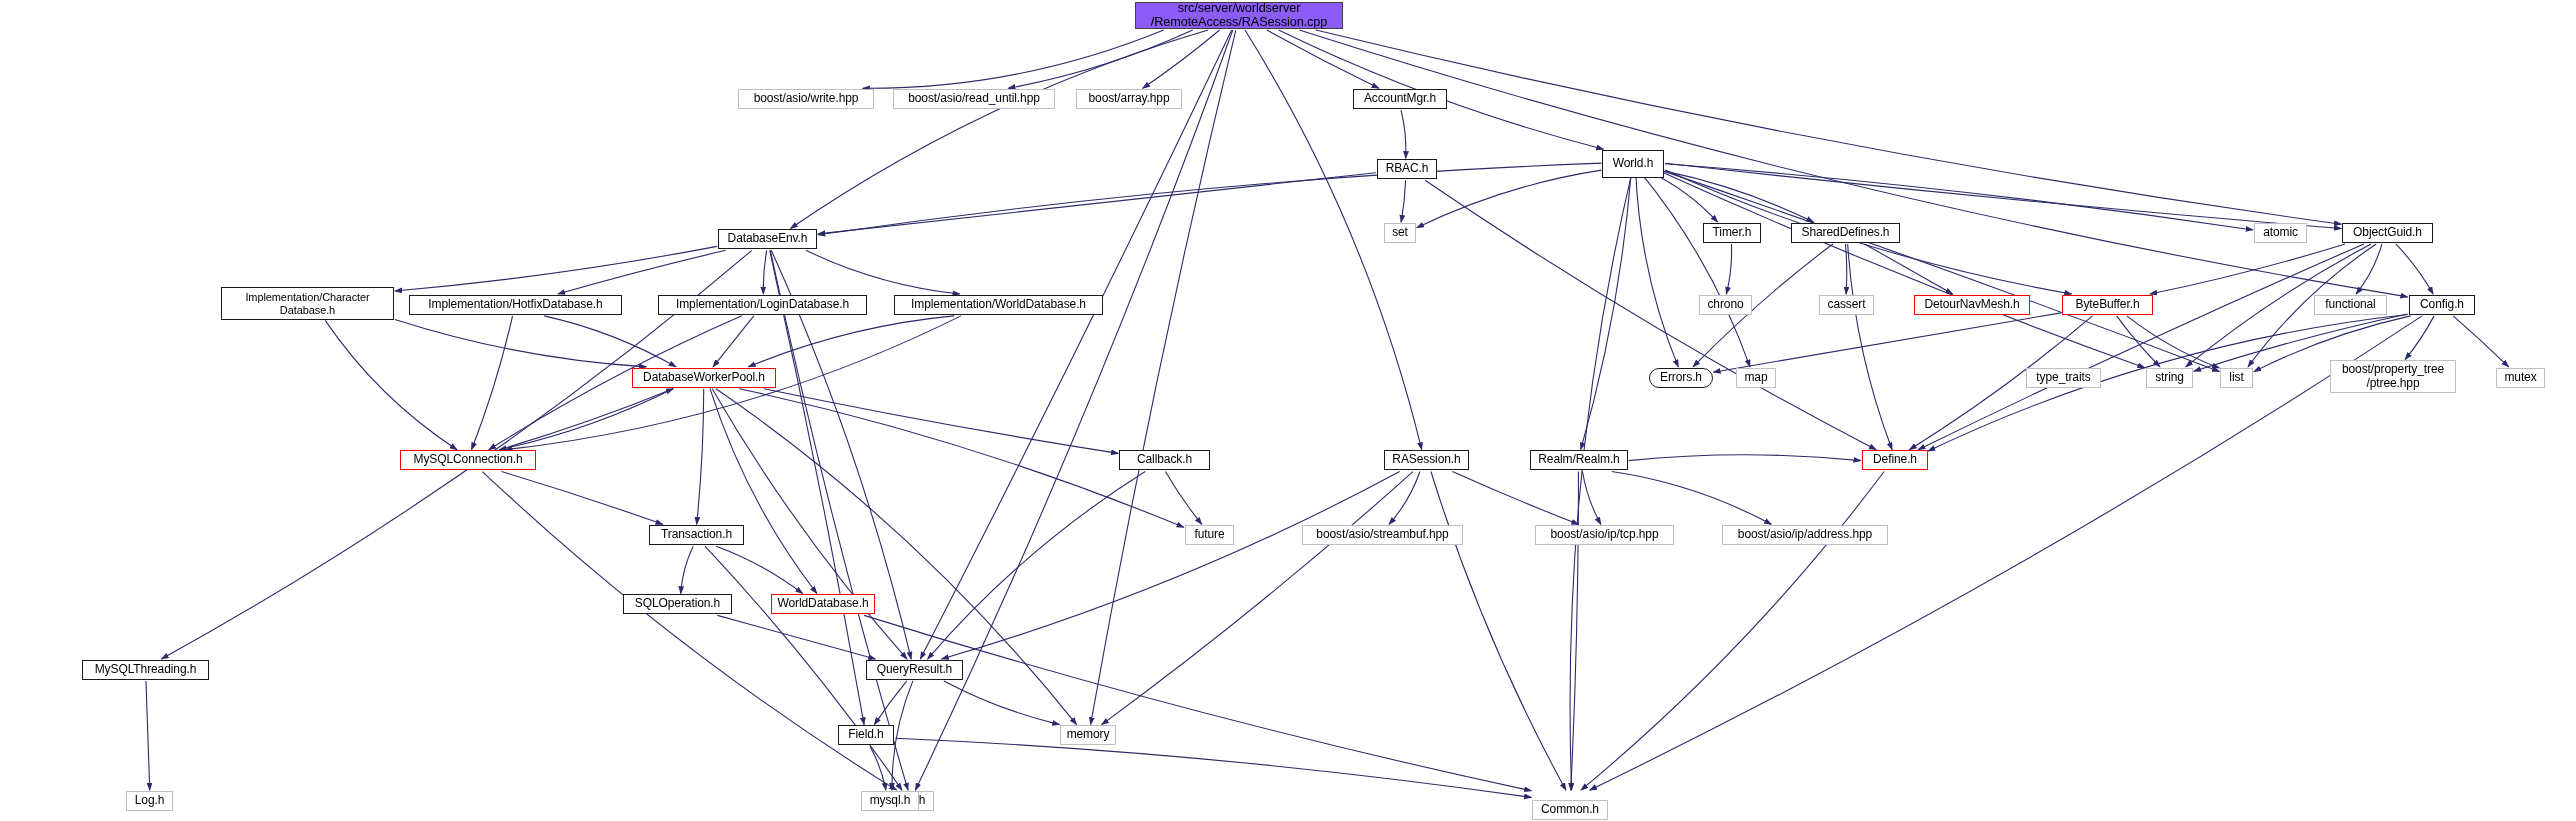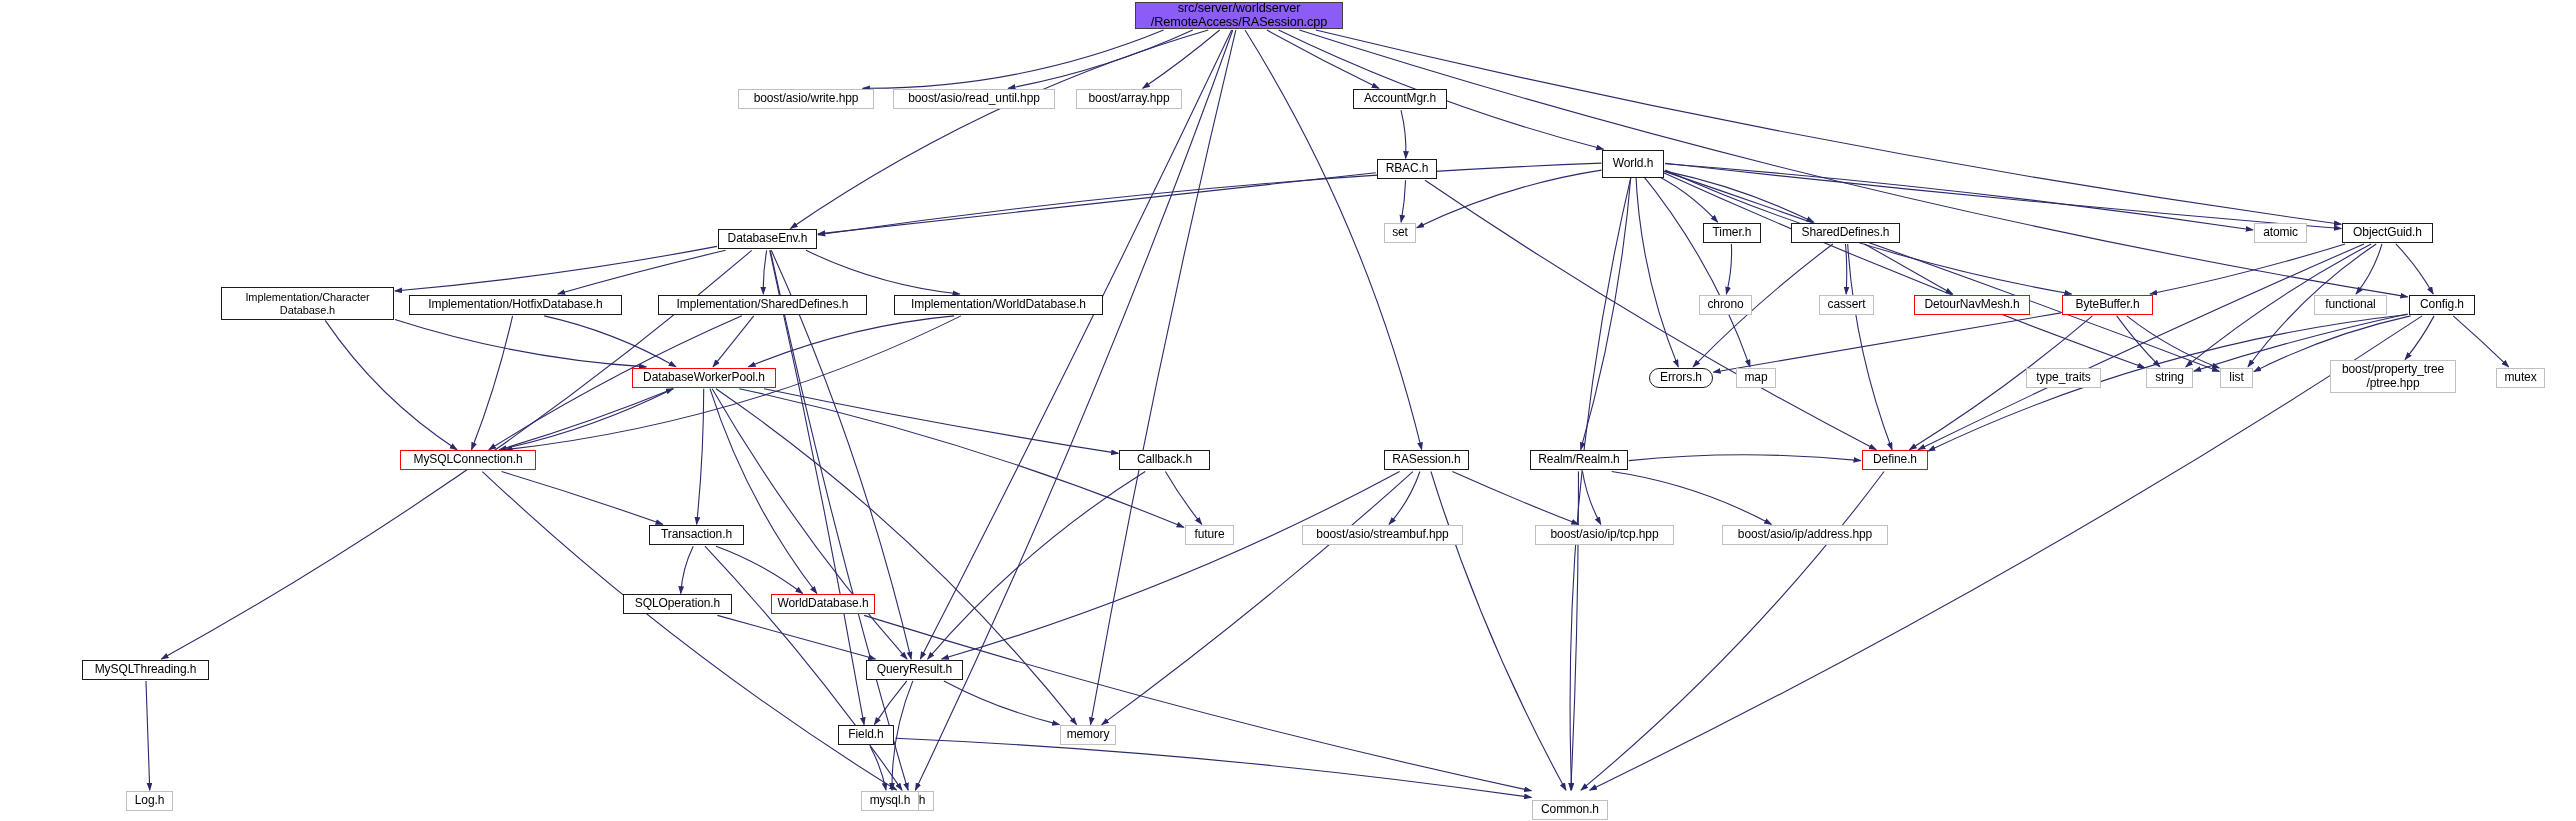--- a/index.html
+++ b/index.html
@@ -160,21 +160,21 @@
       <div class="node prj" style="left: 1602px; top: 150px; width: 62px; height: 28px; font-size: 12px;">World.h</div>
       <div class="node prj" style="left: 718px; top: 229px; width: 99px; height: 20px; font-size: 12px;">DatabaseEnv.h</div>
       <div class="node sys" style="left: 1384px; top: 223px; width: 32px; height: 20px; font-size: 12px;">set</div>
       <div class="node prj" style="left: 1703px; top: 223px; width: 58px; height: 20px; font-size: 12px;">Timer.h</div>
       <div class="node prj" style="left: 1791px; top: 223px; width: 109px; height: 20px; font-size: 12px;">SharedDefines.h</div>
       <div class="node sys" style="left: 2254px; top: 223px; width: 53px; height: 20px; font-size: 12px;">atomic</div>
       <div class="node prj" style="left: 2342px; top: 223px; width: 91px; height: 20px; font-size: 12px;">ObjectGuid.h</div>
       <div class="node prj" style="left: 221px; top: 287px; width: 173px; height: 33px; font-size: 11px;">Implementation/Character
 Database.h</div>
       <div class="node prj" style="left: 409px; top: 295px; width: 213px; height: 20px; font-size: 12px;">Implementation/HotfixDatabase.h</div>
-      <div class="node prj" style="left: 658px; top: 295px; width: 209px; height: 20px; font-size: 12px;">Implementation/SharedDefines.h</div>
+      <div class="node prj" style="left: 658px; top: 295px; width: 209px; height: 20px; font-size: 12px;">Implementation/LoginDatabase.h</div>
       <div class="node prj" style="left: 894px; top: 295px; width: 209px; height: 20px; font-size: 12px;">Implementation/WorldDatabase.h</div>
       <div class="node sys" style="left: 1699px; top: 295px; width: 53px; height: 20px; font-size: 12px;">chrono</div>
       <div class="node sys" style="left: 1819px; top: 295px; width: 55px; height: 20px; font-size: 12px;">cassert</div>
       <div class="node red" style="left: 1914px; top: 295px; width: 116px; height: 20px; font-size: 12px;">DetourNavMesh.h</div>
       <div class="node red" style="left: 2062px; top: 295px; width: 91px; height: 20px; font-size: 12px;">ByteBuffer.h</div>
       <div class="node sys" style="left: 2314px; top: 295px; width: 73px; height: 20px; font-size: 12px;">functional</div>
       <div class="node prj" style="left: 2409px; top: 295px; width: 66px; height: 20px; font-size: 12px;">Config.h</div>
       <div class="node red" style="left: 632px; top: 368px; width: 144px; height: 20px; font-size: 12px;">DatabaseWorkerPool.h</div>
       <div class="node prj" style="left: 1649px; top: 368px; width: 64px; height: 20px; font-size: 12px; border-radius: 10px;">Errors.h</div>
       <div class="node sys" style="left: 1736px; top: 368px; width: 40px; height: 20px; font-size: 12px;">map</div>

